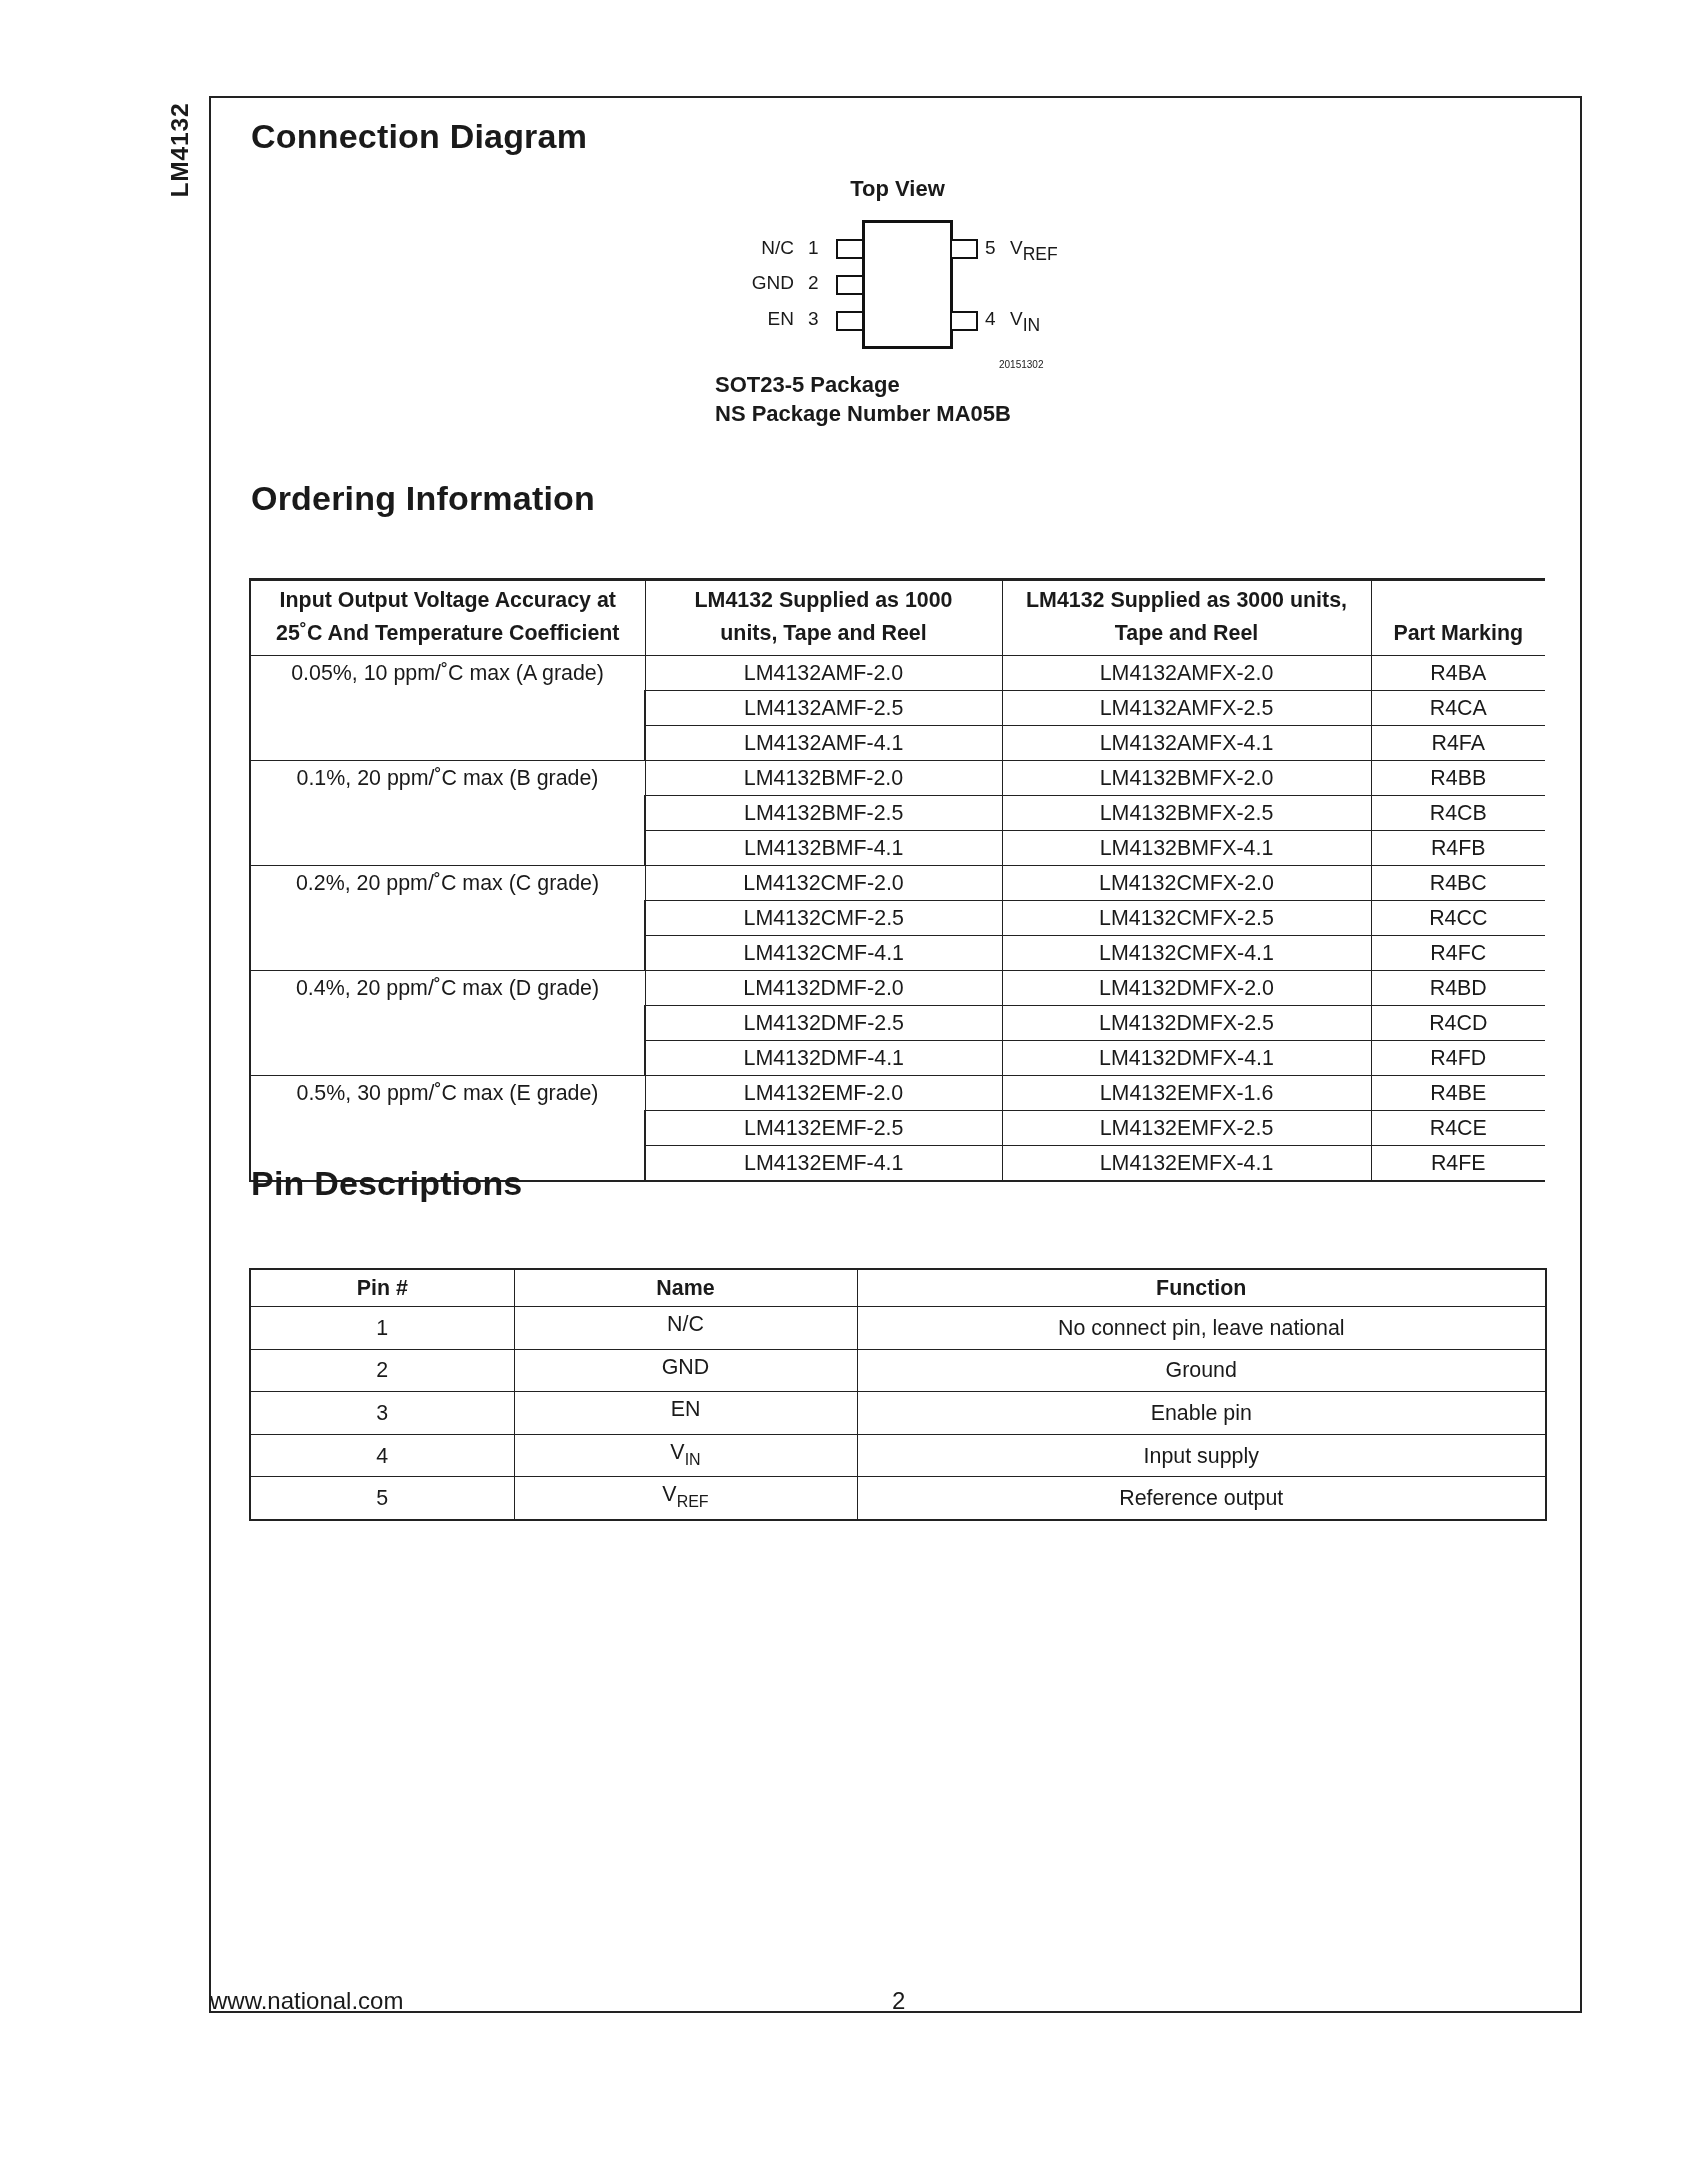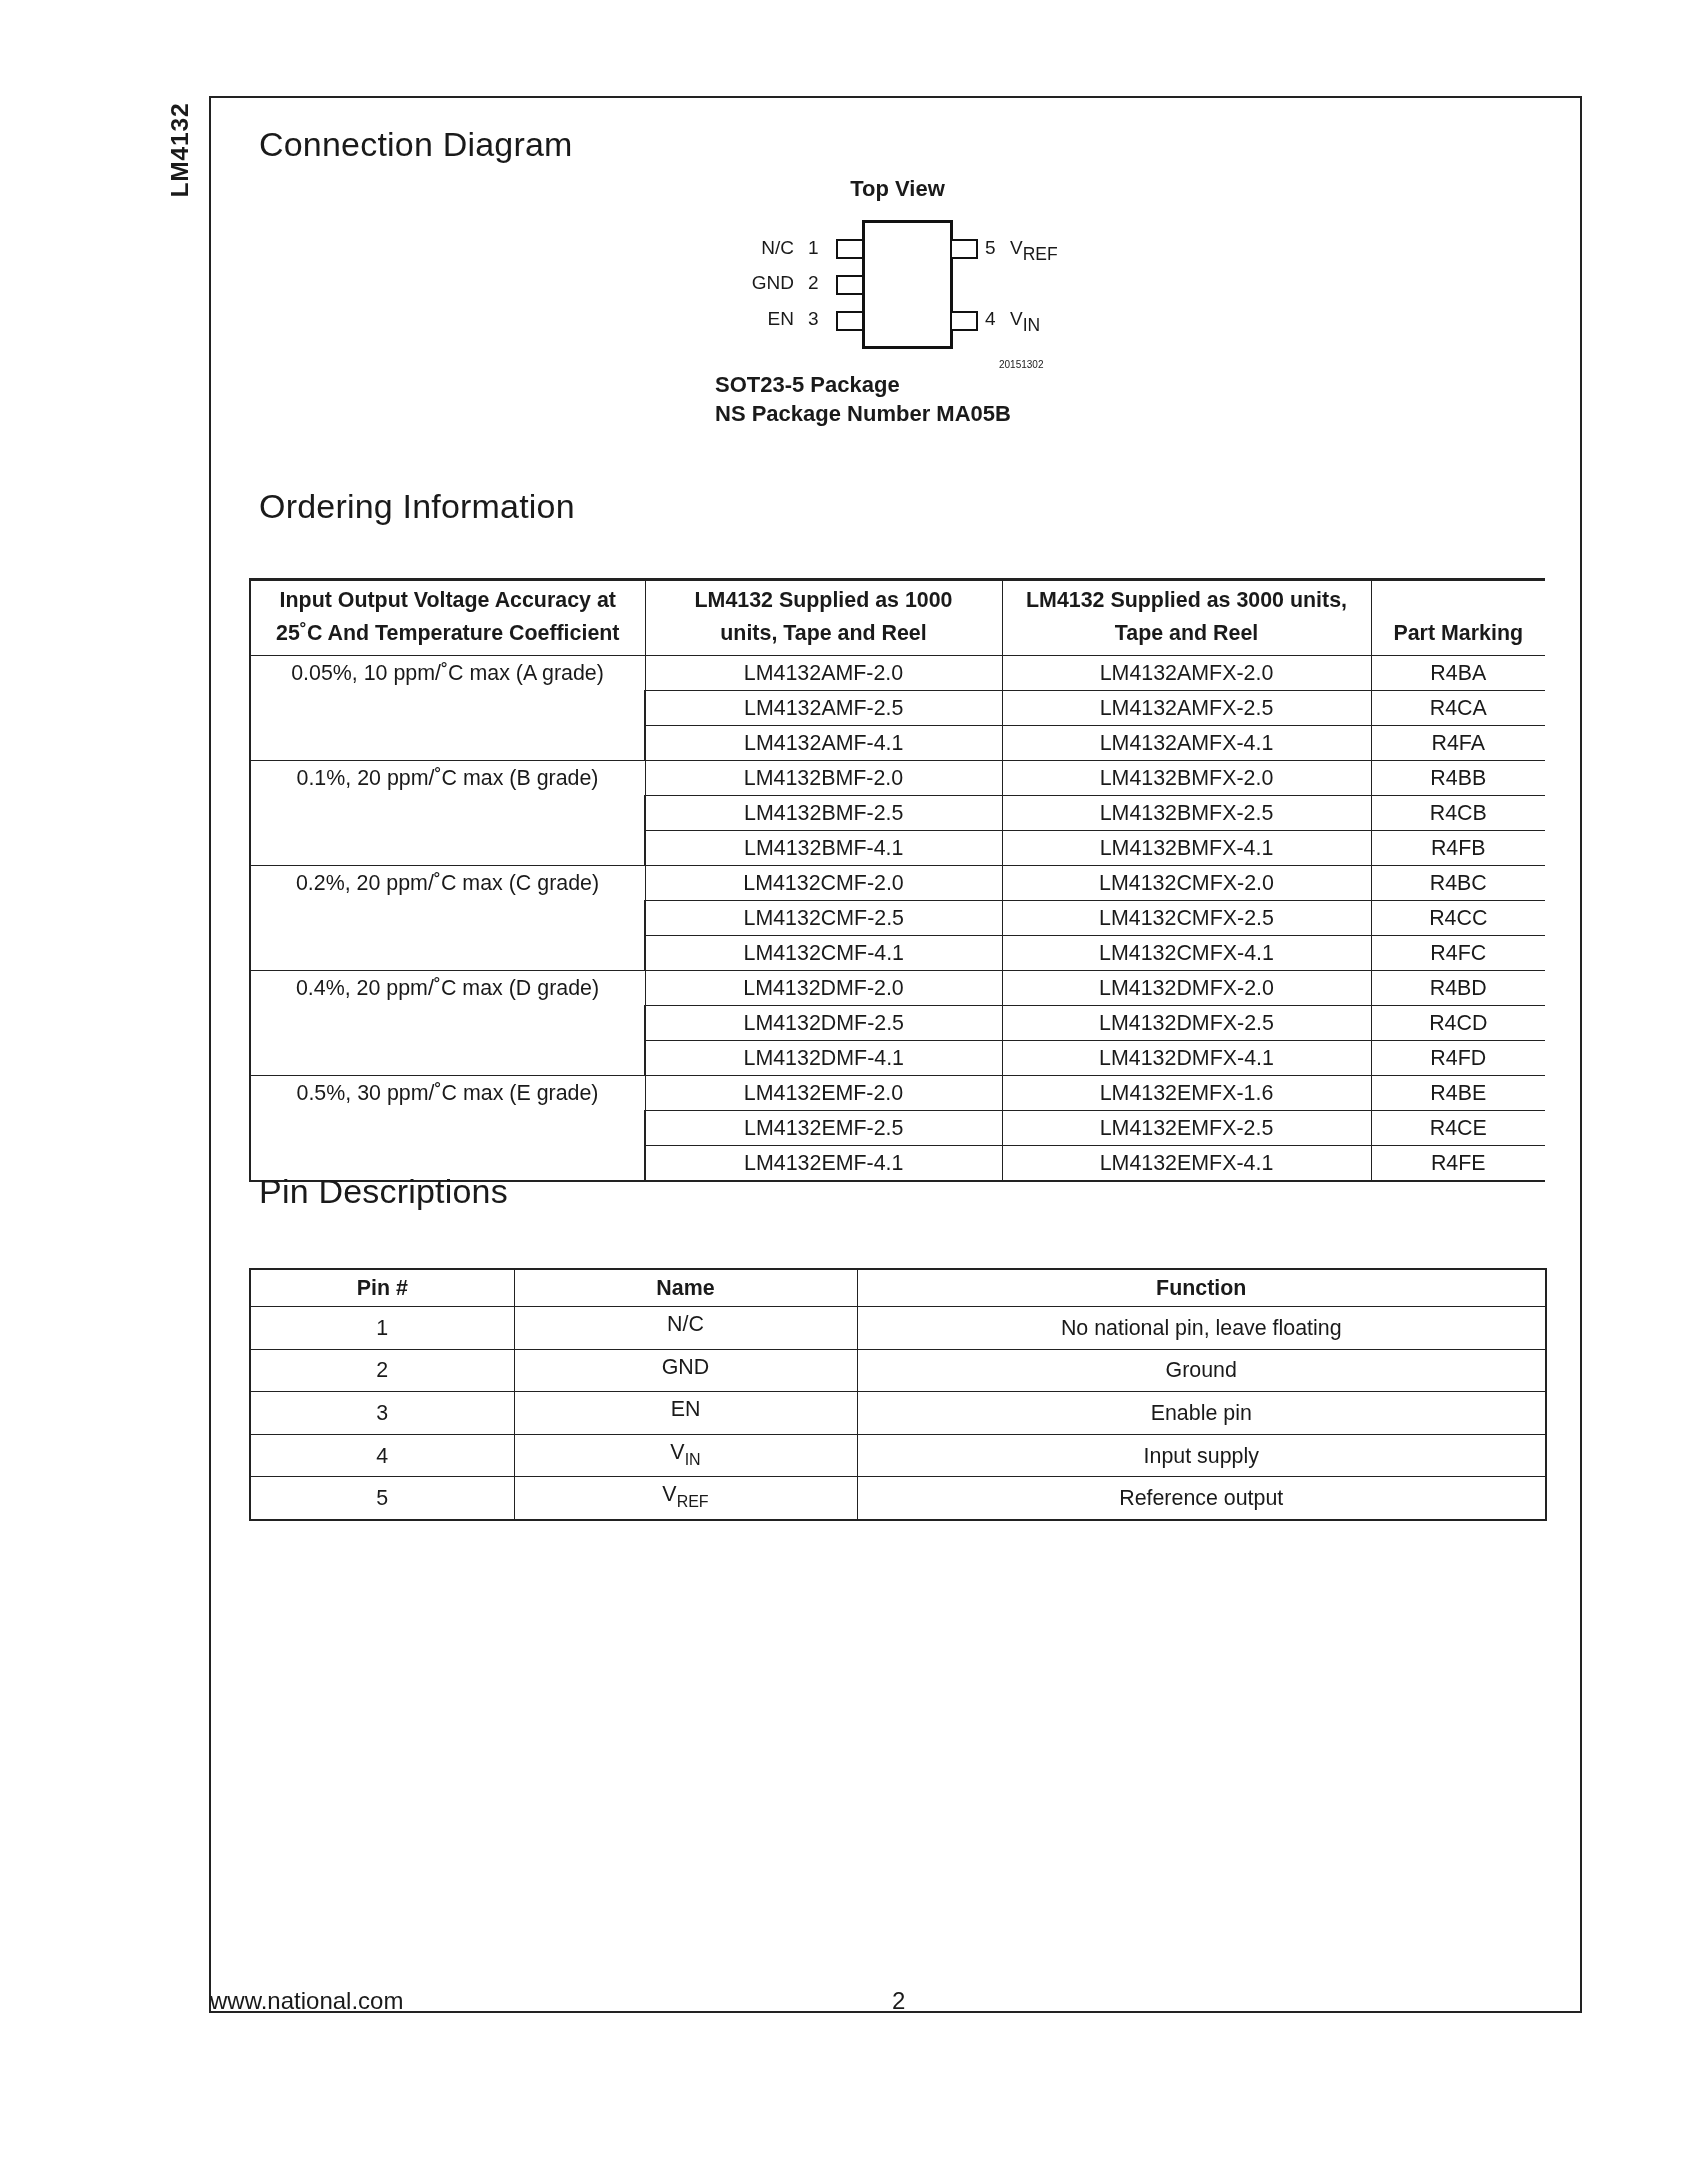--- a/index.html
+++ b/index.html
@@ -4,21 +4,21 @@
 <style>
   html, body { margin:0; padding:0; background:#ffffff; }
   body { width:1687px; height:2183px; position:relative; overflow:hidden;
          font-family:"Liberation Sans", sans-serif; color:#1a1a1a; }
   .side-title { position:absolute; left:164px; top:97px; width:32px; height:106px;
     display:flex; align-items:center; justify-content:center; }
   .side-title span { display:block; transform:rotate(-90deg); white-space:nowrap;
     font-weight:bold; font-size:24.6px; letter-spacing:0.8px; }
   .frame { position:absolute; left:209px; top:96px; width:1369px; height:1913px;
     border:2.4px solid #222; }
-  h2 { position:absolute; margin:8px; font-weight:normal; font-size:34px; letter-spacing:0.2px; }
+  h2 { position:absolute; margin:0; font-weight:bold; font-size:34px; letter-spacing:0.2px; }
   .diagram { position:absolute; left:0; top:0; }
   .topview { position:absolute; left:818px; width:159px; top:176px; text-align:center;
     font-weight:bold; font-size:22px; }
   .chip { position:absolute; left:862px; top:220px; width:85px; height:123px;
     border:3.2px solid #111; }
   .lead { position:absolute; width:24px; height:16px; border:2.4px solid #111; background:#fff; }
   .pinlbl { position:absolute; font-size:19px; white-space:nowrap; }
   .pinlbl sub { font-size:17.5px; vertical-align:-6.4px; }
   .fignum { position:absolute; left:999px; top:359px; font-size:10px; }
   .pkg { position:absolute; left:715px; width:365px; font-weight:bold; font-size:22px; }
@@ -191,21 +191,21 @@
     <tr>
       <th>Pin #</th>
       <th>Name</th>
       <th>Function</th>
     </tr>
   </thead>
   <tbody id="pin-body">
       <tr>
         <td>1</td>
         <td><span>N/C</span><sub></sub></td>
-        <td>No national pin, leave floating</td>
+        <td>No connect pin, leave national</td>
       </tr>
       <tr>
         <td>2</td>
         <td><span>GND</span><sub></sub></td>
         <td>Ground</td>
       </tr>
       <tr>
         <td>3</td>
         <td><span>EN</span><sub></sub></td>
         <td>Enable pin</td>

